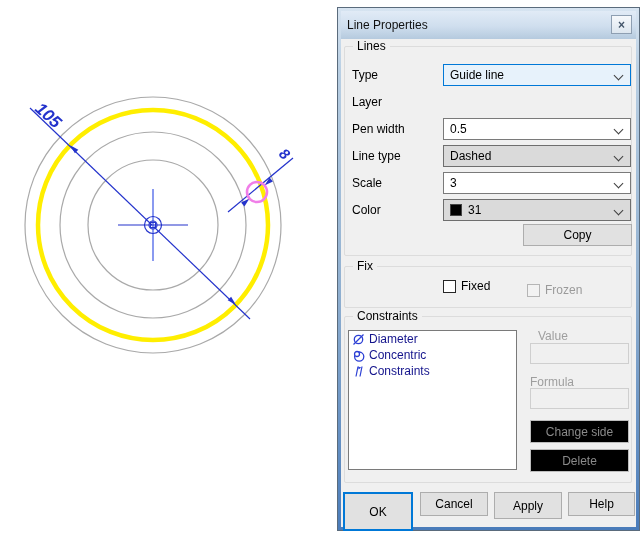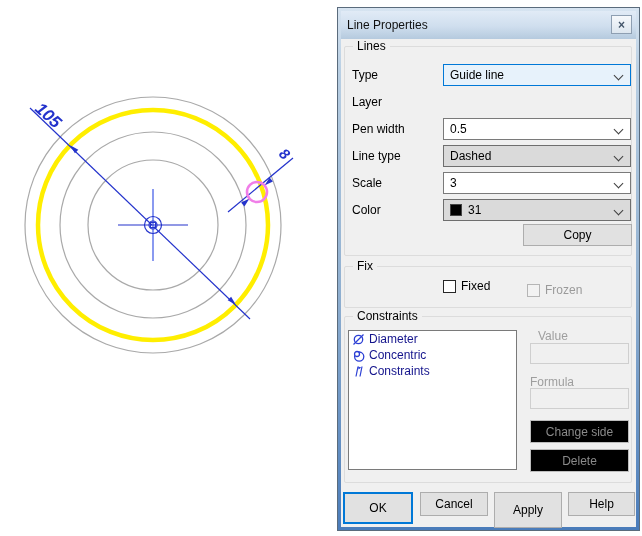--- a/index.html
+++ b/index.html
@@ -199,20 +199,20 @@
 
       <span class="dis-label" style="left:189px; top:290px;margin-left:8px;">Value</span>
       <div class="dis-field" style="left:189px; top:304px; width:99px; height:21px;"></div>
 
       <span class="dis-label" style="left:189px; top:336px;">Formula</span>
       <div class="dis-field" style="left:189px; top:349px; width:99px; height:21px;"></div>
 
       <div class="btn disabled" style="left:189px; top:381px; width:99px; height:23px;">Change side</div>
       <div class="btn disabled" style="left:189px; top:410px; width:99px; height:23px;">Delete</div>
 
-      <div class="btn default-btn" style="left:2px;   top:453px; width:70px; height:32px;">OK</div>
+      <div class="btn default-btn" style="left:2px;   top:453px; width:70px; height:39px;">OK</div>
       <div class="btn" style="left:79px;  top:453px; width:68px; height:24px;">Cancel</div>
-      <div class="btn" style="left:153px; top:453px; width:68px; height:36px;">Apply</div>
+      <div class="btn" style="left:153px; top:453px; width:68px; height:27px;">Apply</div>
       <div class="btn" style="left:227px; top:453px; width:67px; height:24px;">Help</div>
 
     </div>
   </div>
 </div>
 
 </body></html>

